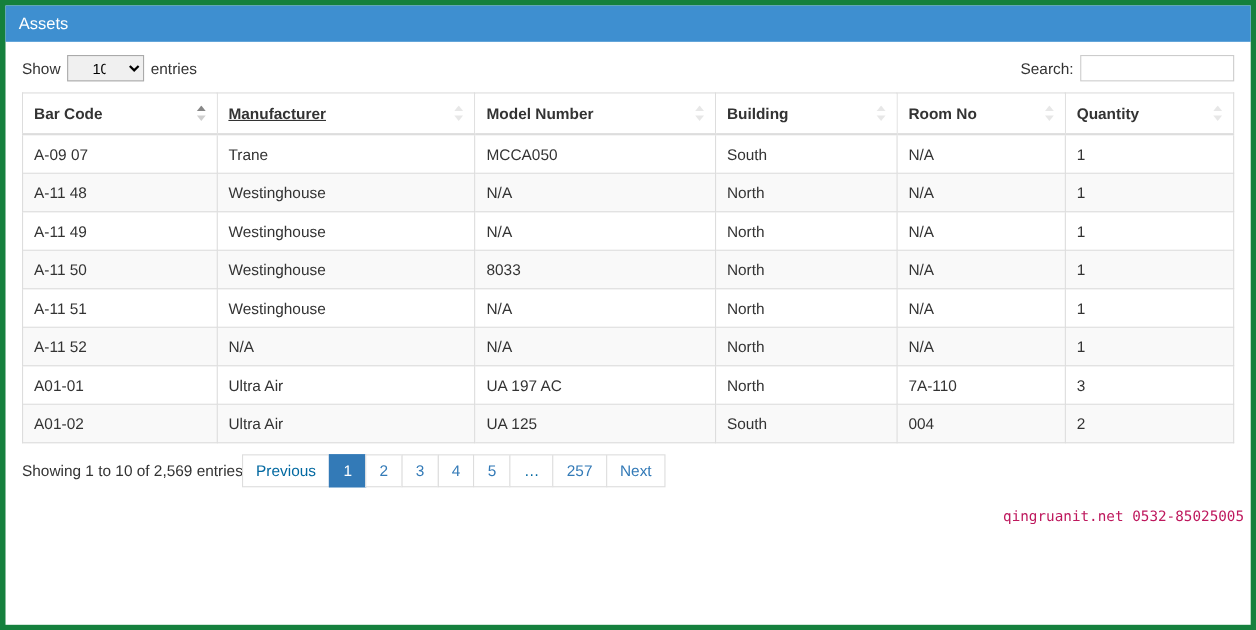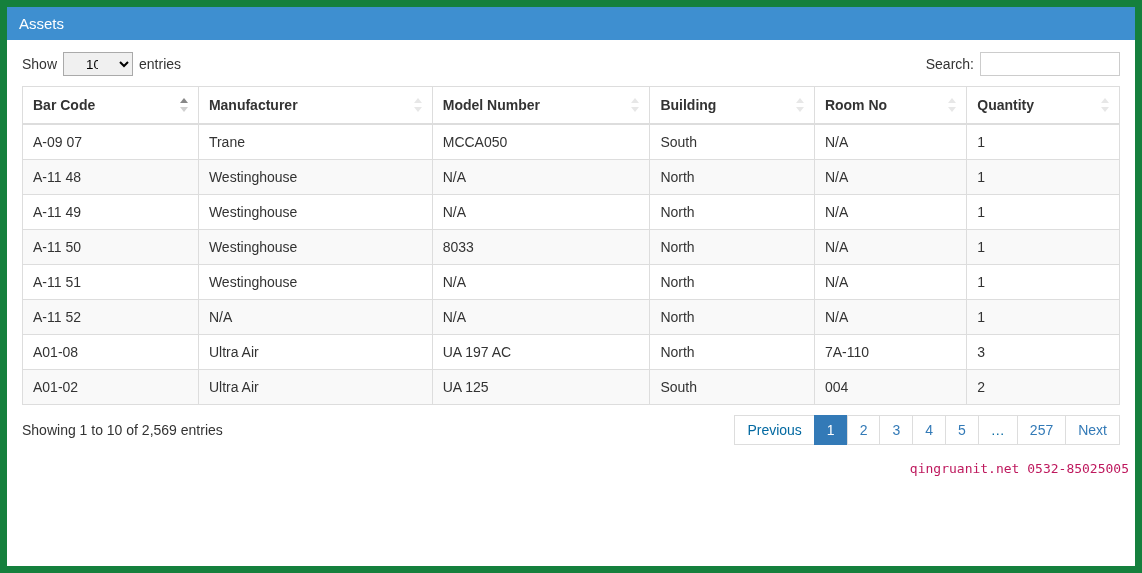--- a/index.html
+++ b/index.html
@@ -4,21 +4,21 @@
 <style>
   * { box-sizing: border-box; }
   body {
     margin: 0;
     font-family: "Helvetica Neue", Helvetica, Arial, sans-serif;
     font-size: 14px;
     color: #333;
     background: #fff;
   }
   .panel {
-    border: 7px solid #15803d;
+    border: 5px solid #15803d;
     margin: 0;
     width: 1142px;
     height: 573px;
     position: relative;
   }
   .panel-header {
     background: #3e8fd0;
     color: #fff;
     padding: 8px 12px;
     font-size: 15px;
@@ -81,21 +81,20 @@
     right: 8px;
     top: 50%;
     transform: translateY(-50%);
     width: 12px;
     height: 14px;
     opacity: 0.35;
   }
   .sort-icon.asc { opacity: 0.7; }
   .bottom-row {
     display: flex;
-    justify-content: space-between;
     align-items: center;
     margin-top: 10px;
   }
   .pagination {
     display: flex;
     gap: 0;
   }
   .pagination .page {
     border: 1px solid #ddd;
     padding: 6px 12px;
@@ -119,21 +118,21 @@
   .watermark {
     position: absolute;
     right: 6px;
     bottom: 90px;
     color: #be185d;
     font-family: monospace;
     font-size: 13px;
     pointer-events: none;
   }
   .col-barcode { width: 178px; }
-  .col-manuf   { width: 236px; }
+  .col-manuf   { width: 236px; text-decoration: underline; }
   .col-model   { width: 220px; }
   .col-bldg    { width: 166px; }
   .col-room    { width: 154px; }
   .col-qty     { width: 154px; }
 </style>
 </head>
 <body>
 
 <div class="panel">
   <div class="panel-header">Assets</div>
@@ -224,21 +223,21 @@
           </tr>
           <tr>
             <td>A-11 52</td>
             <td>N/A</td>
             <td>N/A</td>
             <td>North</td>
             <td>N/A</td>
             <td>1</td>
           </tr>
           <tr>
-            <td>A01-08</td>
+            <td>A01-01</td>
             <td>Ultra Air</td>
             <td>UA 197 AC</td>
             <td>North</td>
             <td>7A-110</td>
             <td>3</td>
           </tr>
           <tr>
             <td>A01-02</td>
             <td>Ultra Air</td>
             <td>UA 125</td>

